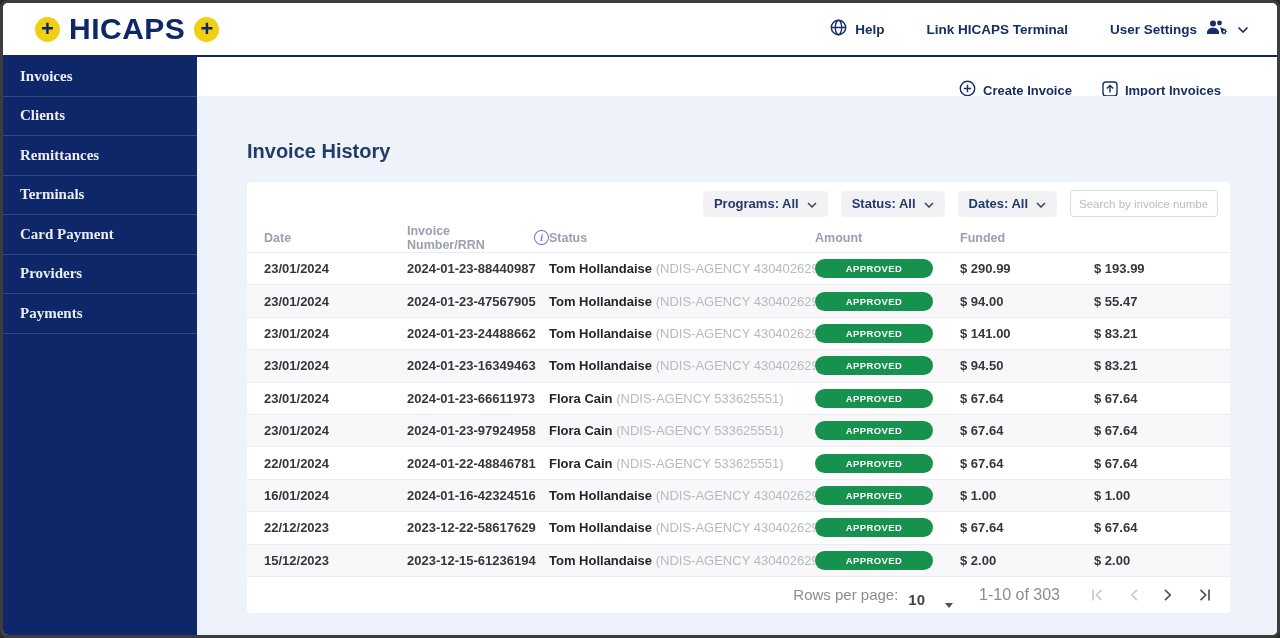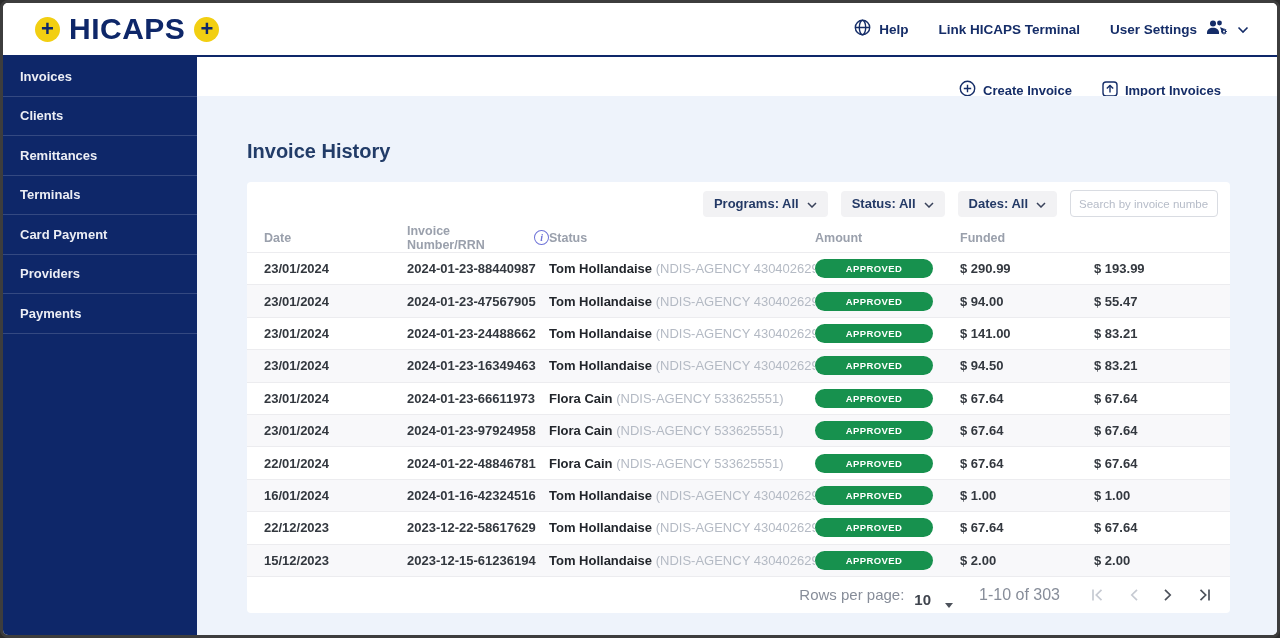--- a/index.html
+++ b/index.html
@@ -20,33 +20,33 @@
   .logo { display:flex; align-items:center; gap:9px; }
   .logo-circle {
     width:25px; height:25px; border-radius:50%;
     background:var(--brand-yellow,#f2cf12);
     color:var(--navy,#0e2769);
     font-size:22px; font-weight:700; line-height:23px; text-align:center;
   }
   .logo-text {
     color:var(--navy,#0e2769); font-size:30px; font-weight:700; letter-spacing:.5px;
   }
-  .top-nav { display:flex; align-items:center; gap:30px; }
+  .top-nav { display:flex; align-items:center; gap:42px; }
   .top-nav .nav-item {
     display:flex; align-items:center; gap:8px;
     color:var(--nav-text,#152d68); font-size:13.5px; font-weight:700; cursor:pointer;
   }
   .icon-svg { display:inline-block; vertical-align:middle; }
   
   .body-row { flex:1; display:flex; min-height:0; }
   .sidebar { width:194px; flex:0 0 194px; background:var(--navy,#0e2769); }
   .side-item {
     height:39.5px; display:flex; align-items:center;
-    padding-left:17px; color:#eceef5; font-size:13px; font-weight:600;
-    border-bottom:1px solid rgba(255,255,255,.16); cursor:pointer;
+    padding-left:17px; color:#eceef5; font-size:15px; font-weight:600;
+    border-bottom:1px solid rgba(255,255,255,.16); cursor:pointer;font-family:Liberation Serif, serif;
   }
   .main-col { flex:1; display:flex; flex-direction:column; min-width:0; }
   .actions-bar {
     height:39px; flex:0 0 39px; background:#fff;
     display:flex; align-items:center; justify-content:flex-end; gap:30px;
     padding-right:56px;
   }
   .action-btn {
     display:flex; align-items:center; gap:7px; background:none; border:none;
     color:var(--nav-text,#152d68); font-family:inherit;
@@ -95,21 +95,21 @@
     width:118px; height:19px; border-radius:10px;
     background:var(--approved-green,#17914e); color:#fff;
     font-size:9.5px; font-weight:700; letter-spacing:.4px;
   }
   
   .tfoot {
     height:36px; display:flex; align-items:center; justify-content:flex-end;
     gap:26px; padding-right:18px;
   }
   .rpp { display:flex; align-items:center; gap:10px; color:#878d99; font-size:15px; }
-  .rpp-value { color:#3f444d; font-weight:600; display:flex; align-items:flex-end; gap:14px; cursor:pointer;margin-top:10px; }
+  .rpp-value { color:#3f444d; font-weight:600; display:flex; align-items:flex-end; gap:20px; cursor:pointer;margin-top:10px; }
   .tri-down { width:0; height:0; border-left:4px solid transparent; border-right:4px solid transparent; border-top:5px solid #4d525b; }
   .range { color:#878d99; font-size:16px; }
   .pager { display:flex; align-items:center; gap:22px; margin-left:4px; }
   .pg-btn { background:none; border:none; cursor:pointer; display:flex; align-items:center; padding:0; }
   .pg-disabled { cursor:default; }
 </style>
 </head>
 <body>
 
 <div class="window">

